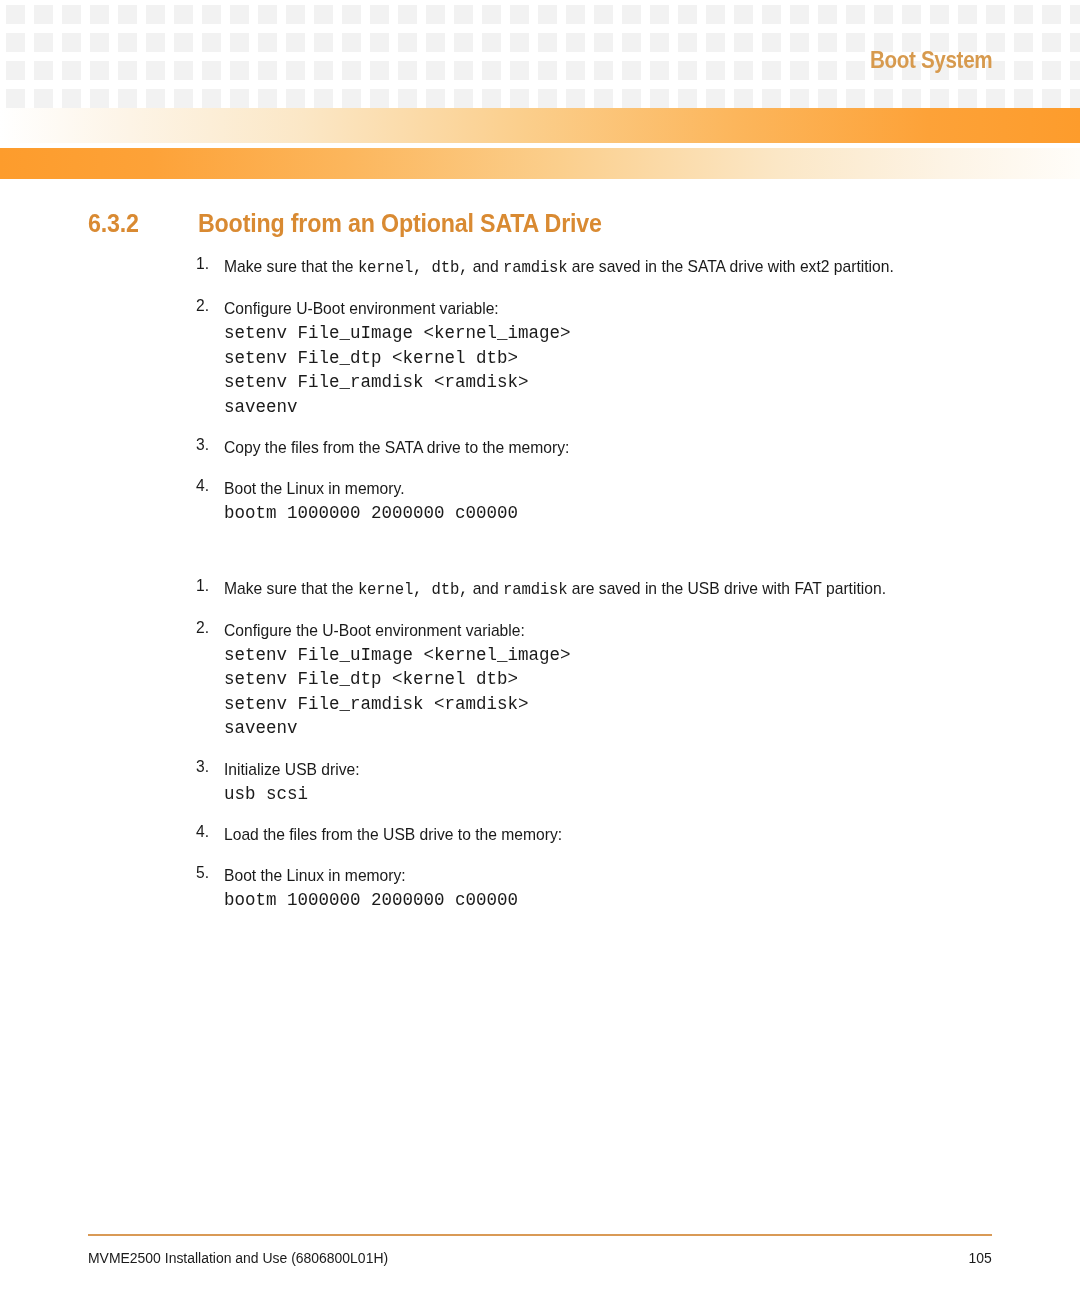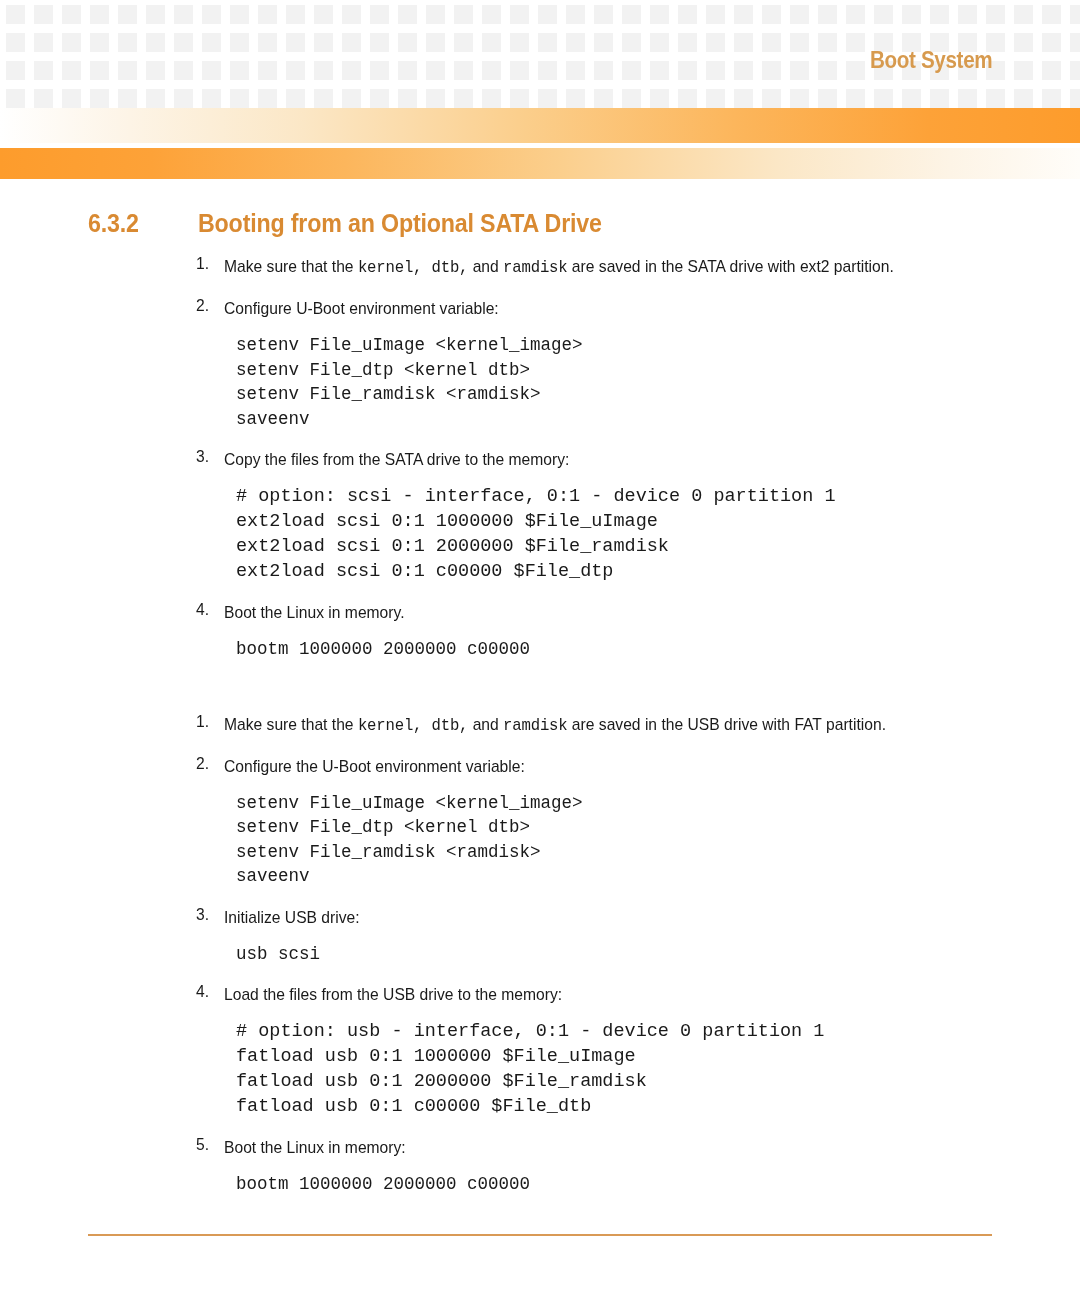--- a/index.html
+++ b/index.html
@@ -137,21 +137,21 @@
     width: 108.7%;
     white-space: normal;
   }
   .step-text .mono {
     font-family: "Liberation Mono", monospace;
     font-size: 17px;
     letter-spacing: -0.2px;
   }
 
   pre.code {
-    margin: 12px;
+    margin: 0;
     padding: 0;
     font-family: "Liberation Mono", monospace;
     font-size: 17.5px;
     line-height: 24.5px;
     color: #1a1a1a;
     white-space: pre;
   }
   pre.code.big {
     font-size: 18.5px;
     line-height: 25px;
@@ -226,26 +226,20 @@
           <div class="code-block">
             <pre class="code">setenv File_uImage &lt;kernel_image&gt;
 setenv File_dtp &lt;kernel dtb&gt;
 setenv File_ramdisk &lt;ramdisk&gt;
 saveenv</pre>
           </div>
           <li class="step">
             <span class="step-num">3.</span>
             <div class="step-text">Copy the files from the SATA drive to the memory:</div>
           </li>
-          <div class="code-block">
-            <pre class="code big"># option: scsi - interface, 0:1 - device 0 partition 1
-ext2load scsi 0:1 1000000 $File_uImage
-ext2load scsi 0:1 2000000 $File_ramdisk
-ext2load scsi 0:1 c00000 $File_dtp</pre>
-          </div>
           <li class="step">
             <span class="step-num">4.</span>
             <div class="step-text">Boot the Linux in memory.</div>
           </li>
           <div class="code-block">
             <pre class="code">bootm 1000000 2000000 c00000</pre>
           </div>
         </ol>
       </div>
       <div class="section" style="margin-top: 50px;">
@@ -268,33 +262,31 @@
             <span class="step-num">3.</span>
             <div class="step-text">Initialize USB drive:</div>
           </li>
           <div class="code-block">
             <pre class="code">usb scsi</pre>
           </div>
           <li class="step">
             <span class="step-num">4.</span>
             <div class="step-text">Load the files from the USB drive to the memory:</div>
           </li>
-          <div class="code-block">
-            <pre class="code big"># option: usb - interface, 0:1 - device 0 partition 1
-fatload usb 0:1 1000000 $File_uImage
-fatload usb 0:1 2000000 $File_ramdisk
-fatload usb 0:1 c00000 $File_dtb</pre>
-          </div>
           <li class="step">
             <span class="step-num">5.</span>
             <div class="step-text">Boot the Linux in memory:</div>
           </li>
           <div class="code-block">
             <pre class="code">bootm 1000000 2000000 c00000</pre>
           </div>
         </ol>
       </div>
     </div>
 </div>
 
 <div class="page-footer">
   <div class="footer-rule"></div>
+  <div class="footer-row">
+    <span class="footer-doc">MVME2500 Installation and Use (6806800L01H)</span>
+    <span class="footer-page">105</span>
+  </div>
 </div>
 
 </body></html>

